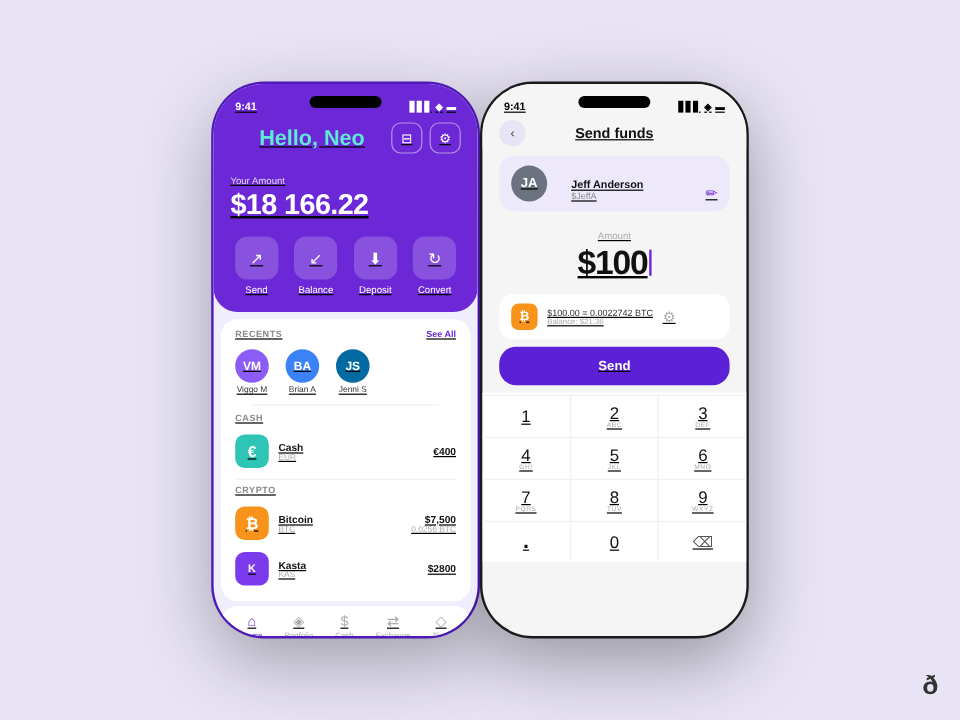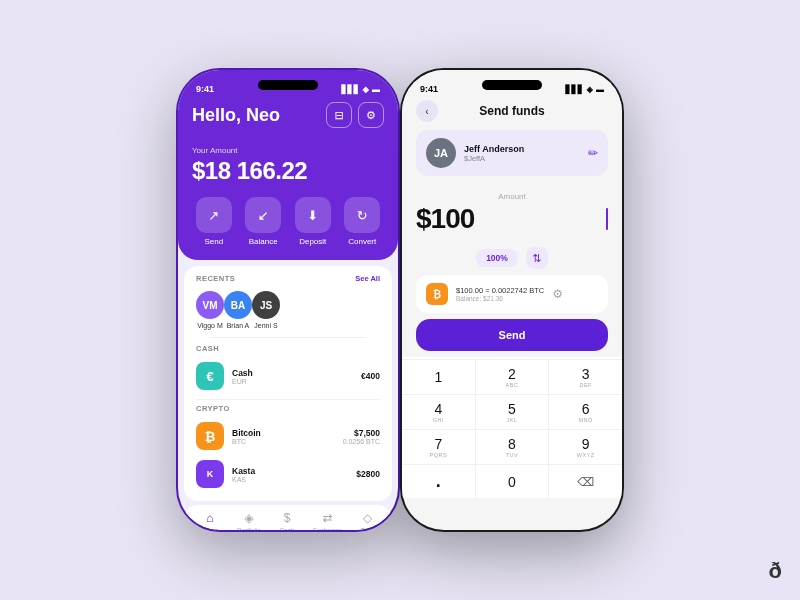--- a/index.html
+++ b/index.html
@@ -46,23 +46,24 @@
     }
 
     .greeting-row {
       display: flex;
       justify-content: space-between;
       align-items: center;
       margin-bottom: 10px;
     }
 
     .greeting {
-      color: #ffffff;
+      color: #5eead4;
       font-size: 18px;
       font-weight: 700;
+      margin-left: 24px;
     }
 
     .header-icons {
       display: flex;
       gap: 6px;
     }
 
     .icon-btn {
       width: 26px;
       height: 26px;
@@ -141,20 +142,21 @@
 
     .see-all {
       font-size: 7.5px;
       color: #6c27d6;
       font-weight: 600;
       cursor: pointer;
     }
 
     .recents-list {
       display: flex;
+      gap: 14px;
     }
 
     .recent-item {
       display: flex;
       flex-direction: column;
       align-items: center;
       gap: 3px;
       cursor: pointer;
     }
 
@@ -311,22 +313,22 @@
       font-weight: 700;
       color: #111;
     }
 
     .recipient-card {
       margin: 6px 14px;
       background: #ede9fb;
       border-radius: 12px;
       padding: 8px 10px;
       display: flex;
-      align-items: center;
-      gap: 8px;
+      align-items: flex-end;
+      gap: 20px;
     }
 
     .recipient-avatar {
       width: 30px;
       height: 30px;
       border-radius: 50%;
       background: #ccc;
       overflow: hidden;
       display: flex;
       align-items: center;
@@ -367,21 +369,21 @@
       margin-bottom: 2px;
     }
 
     .amount-value {
       font-size: 28px;
       font-weight: 800;
       color: #111;
       letter-spacing: -1px;
       display: flex;
       align-items: center;
-      justify-content: space-between;
+      justify-content: center;
     }
 
     .cursor-blink {
       display: inline-block;
       width: 2px;
       height: 22px;
       background: #6c27d6;
       margin-left: 1px;
       border-radius: 1px;
     }
@@ -510,21 +512,21 @@
     }
 
     .key-delete {
       font-size: 12px;
       color: #555;
     }
 
     
     .av-1 { background: #8b5cf6; }
     .av-2 { background: #3b82f6; }
-    .av-3 { background: #404040; }
+    .av-3 { background: #0369a1; }
     .av-jeff { background: #6b7280; }
 
     .phone-left-shell {
       background: #4f1ab8;
       border-radius: 44px;
       padding: 2px;
       box-shadow: 0 20px 60px rgba(0,0,0,0.3);
     }
 
     .phone-left-inner {
@@ -538,21 +540,21 @@
 
     .left-top-bg {
       background: #6c27d6;
       border-radius: 0 0 20px 20px;
       padding-bottom: 14px;
     }
   </style>
 </head>
 <body>
 
-<div style="width:800px;height:600px;background:#e8e4f5;display:flex;align-items:center;justify-content:center;position:relative;">
+<div style="width:800px;height:600px;background:#e8e4f5;display:flex;align-items:center;justify-content:center;position:relative;text-decoration:underline;">
 
   <div class="phone-left-shell">
     <div class="phone-left-inner">
       <div class="dynamic-island"></div>
 
       <div class="left-top-bg">
 
         <div class="status-bar light">
           <span>9:41</span>
           <div class="status-icons">
@@ -716,26 +718,20 @@
       </div>
 
       <div class="amount-section">
         <div class="amount-label">Amount</div>
         <div class="amount-value">
           <span>$100</span>
           <span class="cursor-blink"></span>
         </div>
       </div>
 
-      <div class="percent-row">
-        <div class="pct-btn">100%</div>
-        <div class="swap-btn">
-          <span>⇅</span>
-        </div>
-      </div>
 
       <div class="conversion-row">
         <div class="btc-small-icon">₿</div>
         <div>
           <div class="conversion-text">$100.00 = 0.0022742 BTC</div>
           <div class="conversion-sub">Balance: $21.36</div>
         </div>
         <span class="settings-icon-sm">⚙</span>
       </div>
 

